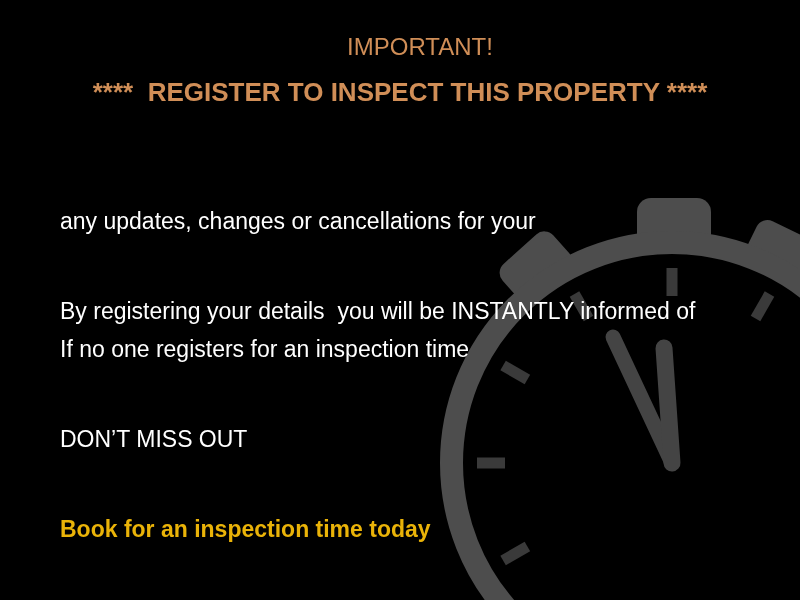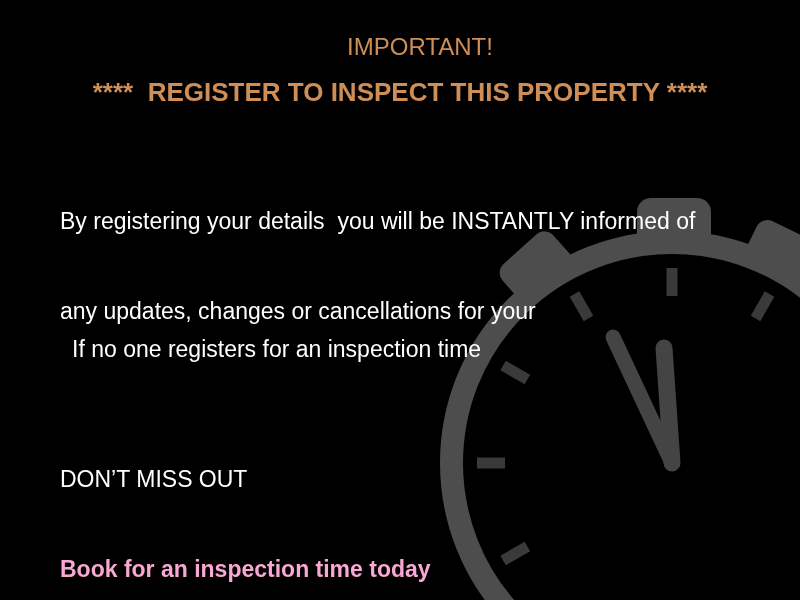--- a/index.html
+++ b/index.html
@@ -63,30 +63,29 @@
 
   .body-block {
     position: absolute;
     left: 60px;
     font-size: 23px;
     line-height: 30px;
     color: #ffffff;
     white-space: pre;
   }
   #para-register { top: 146px; }
-  #para-noshow   { top: 274px; margin-left: 12px; }
+  #para-noshow   { top: 274px; }
   #cta-block     { top: 364px; }
 
   .cta-line-plain {
     color: #ffffff;
     font-weight: normal;
-    margin-top: 40px;
   }
   .cta-line-accent {
-    color: #f9a8d4;
+    color: #eab308;
     font-weight: bold;
   }
   .line { display: block; }
 </style>
 </head>
 <body>
 
 <div id="slide">
 
   <svg id="clock-graphic" viewBox="0 0 800 600" width="800" height="600" aria-hidden="true">
@@ -121,22 +120,22 @@
     </g>
   </svg>
 
   <div id="text-layer">
 
     <div class="heading-1">IMPORTANT!</div>
 
     <div class="heading-2">****  REGISTER TO INSPECT THIS PROPERTY ****</div>
 
     <div class="body-block" id="para-register">
+      <span class="line">any updates, changes or cancellations for your</span>
       <span class="line">By registering your details  you will be INSTANTLY informed of</span>
-      <span class="line">any updates, changes or cancellations for your</span>
     </div>
 
     <div class="body-block" id="para-noshow">
       <span class="line">If no one registers for an inspection time</span>
     </div>
 
     <div class="body-block" id="cta-block">
       <span class="line cta-line-plain">DON’T MISS OUT</span>
       <span class="line cta-line-accent">Book for an inspection time today</span>
       

